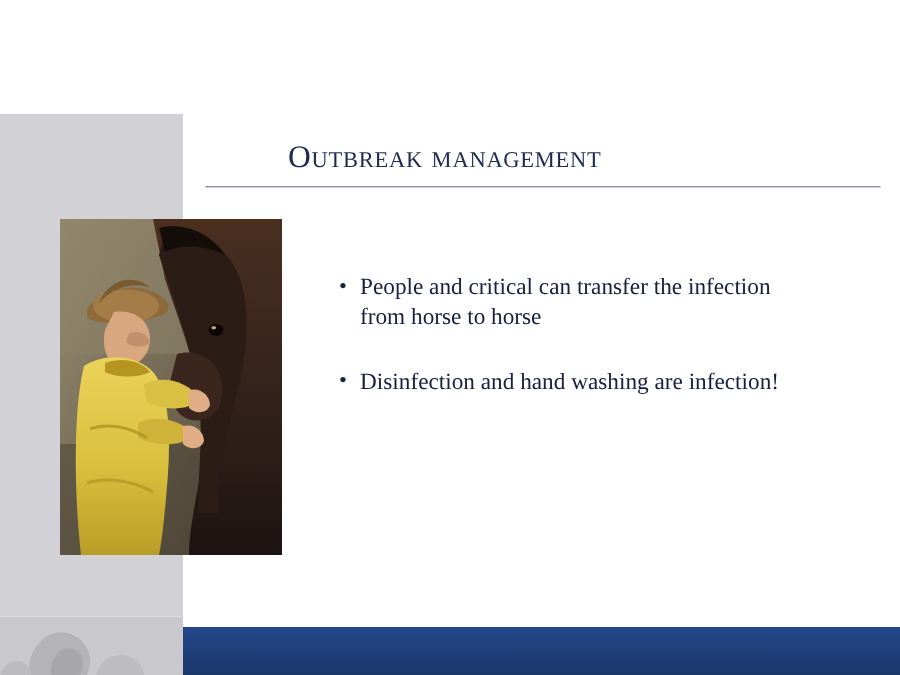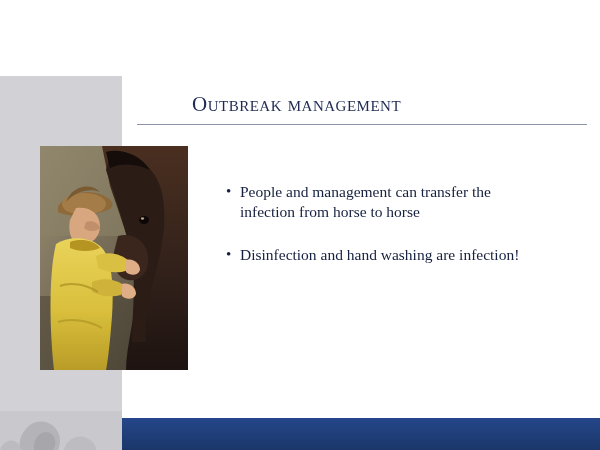--- a/index.html
+++ b/index.html
@@ -244,21 +244,21 @@
       <path d="M82 138 C90 136 96 142 96 148 C94 154 86 154 82 150 Z" fill="#dfae86"></path>
 
       <path d="M20 140 C30 136 46 138 58 146" stroke="#a88d20" stroke-width="2" fill="none" opacity="0.7"></path>
       <path d="M18 176 C30 172 48 174 62 182" stroke="#a88d20" stroke-width="2" fill="none" opacity="0.6"></path>
     </svg>
   </div>
 
   <div class="bullets">
     <div class="bullet">
       <span class="dot">•</span>
-      <span>People and management can transfer the infection from horse to horse</span>
+      <span>People and critical can transfer the infection from horse to horse</span>
     </div>
     <div class="bullet">
       <span class="dot">•</span>
       <span>Disinfection and hand washing are infection!</span>
     </div>
   </div>
 
   <div class="bottom-band"></div>
   <div class="bottom-left-img">
     <svg width="122" height="39" viewBox="0 0 122 39">

